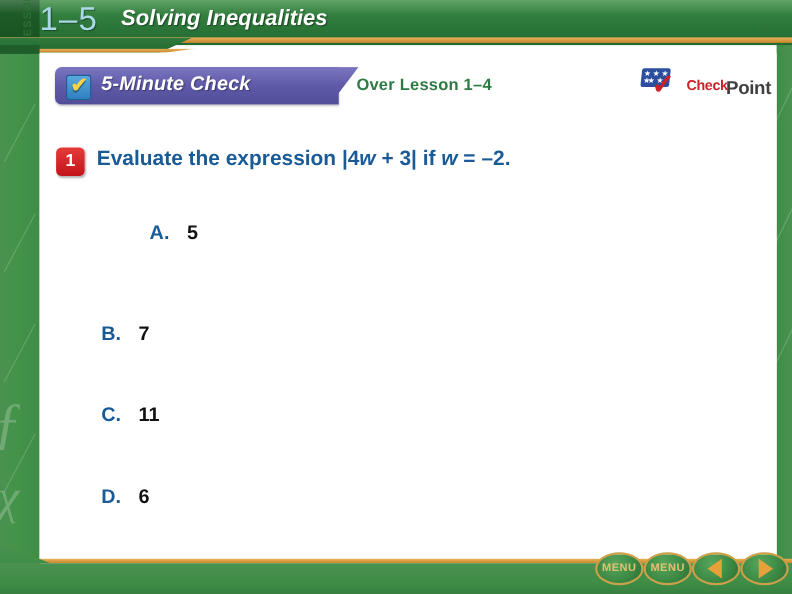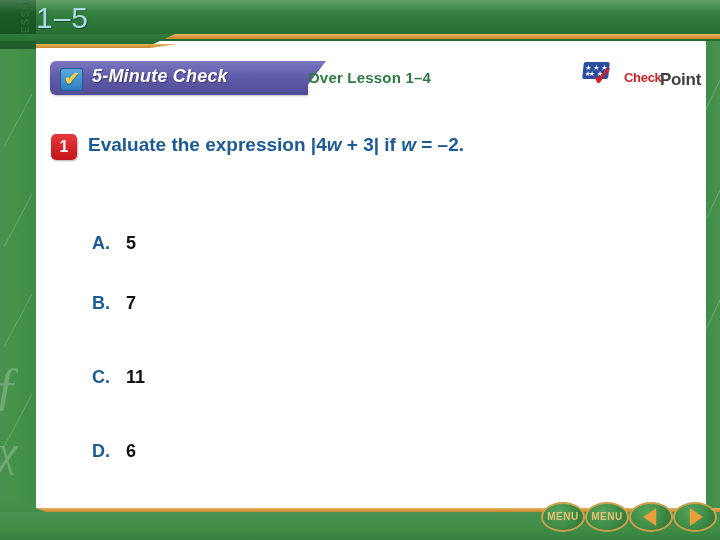--- a/index.html
+++ b/index.html
@@ -224,21 +224,21 @@
     font-size: 18px;
     font-weight: bold;
     font-style: italic;
     color: #ffffff;
     letter-spacing: 0.2px;
     text-shadow: 1px 1px 1px rgba(0,0,0,0.35);
     text-align: right;
   }
   .over-lesson {
     position: absolute;
-    left: 308px;
+    left: 324px;
     top: 69px;
     font-size: 15px;
     font-weight: bold;
     color: #2d7a43;
     letter-spacing: 0.2px;
   }
 
   
   .checkpoint {
     position: absolute;
@@ -340,21 +340,21 @@
     font-weight: bold;
     color: #1a5a96;
     width: 34px;
   }
   .choice .value {
     display: inline-block;
     font-size: 18px;
     font-weight: bold;
     color: #111111;
   }
-  .choice-a { top: 233px; }
+  .choice-a { top: 201px; margin-left: 44px; }
   .choice-b { top: 293px; }
   .choice-c { top: 367px; }
   .choice-d { top: 441px; }
 
   
   .footer-gold {
     position: absolute;
     left: 0;
     top: 508px;
     width: 720px;
@@ -443,20 +443,21 @@
     <div class="wmline" style="top:90px;"></div>
     <div class="wmline" style="top:200px;"></div>
     <div class="wmline" style="top:310px;"></div>
   </div>
 
   <div class="header">
     <div class="header-dark"></div>
     <div class="header-sheen"></div>
     <div class="lesson-vert">LESSON</div>
     <div class="lesson-num">1–5</div>
+    <div class="lesson-title">Solving Inequalities</div>
   </div>
   <div class="gold-trim"></div>
   <div class="notch"></div>
   <div class="notch-gold"></div>
   <div class="notch-tail"></div>
 
   <div class="content"></div>
 
   <div class="check-banner"></div>
   <div class="check-banner-tail"></div>

